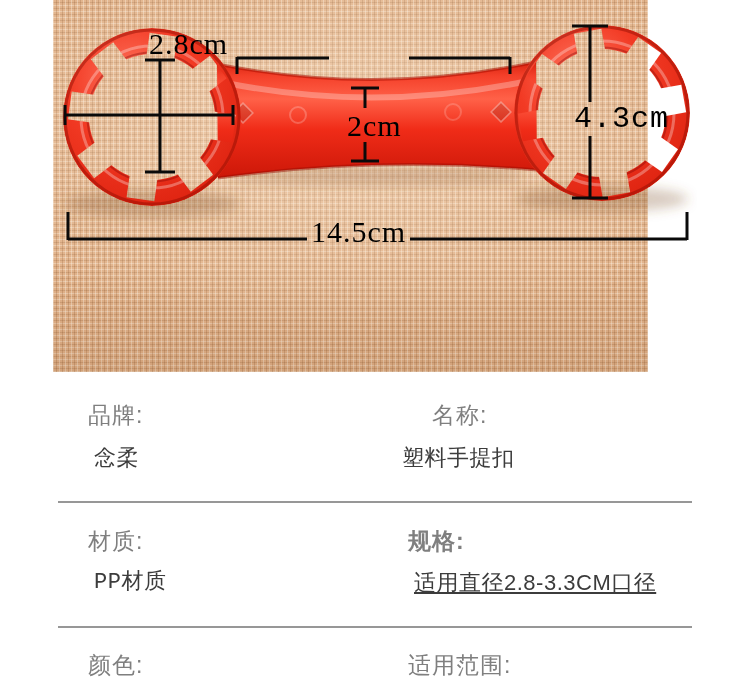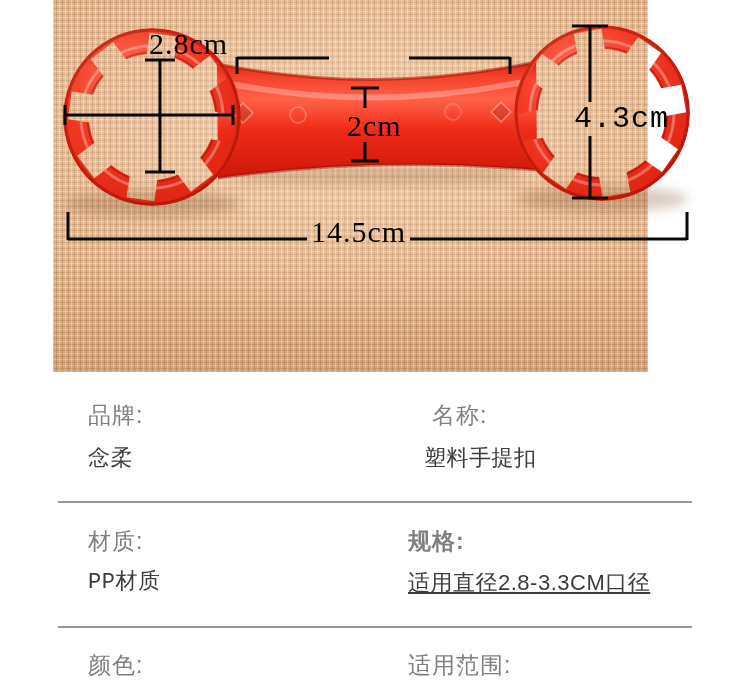--- a/index.html
+++ b/index.html
@@ -25,21 +25,21 @@
     letter-spacing:1px;white-space:nowrap;
   }
 
   
   .spec-label{
     position:absolute;font-size:23px;line-height:24px;color:#7f7f7f;
     white-space:nowrap;letter-spacing:1px;
   }
   .spec-value{
     position:absolute;font-size:22px;line-height:26px;color:#3c3c3c;
-    white-space:nowrap;letter-spacing:0.5px;
+    white-space:nowrap;letter-spacing:0.5px;margin-left:6px;
   }
   .divider{
     position:absolute;left:58px;width:634px;height:2px;background:#979797;
   }
 </style>
 </head>
 <body>
 
 <div class="photo">
 
@@ -153,21 +153,21 @@
   <span class="dim-label" style="left:294px;top:111px;">2cm</span>
   <span class="dim-label" style="left:521px;top:104px;font-family:Liberation Mono, monospace;">4.3cm</span>
   <span class="dim-label" style="left:258px;top:217px;">14.5cm</span>
 </div>
 
 <div>
 
   <div class="spec-label" style="left:88px;top:403px;">品牌:</div>
   <div class="spec-value" style="left:88px;top:445px;">念柔</div>
   <div class="spec-label" style="left:432px;top:403px;">名称:</div>
-  <div class="spec-value" style="left:424px;top:445px;">塑料手提扣</div>
+  <div class="spec-value" style="left:396px;top:445px;">塑料手提扣</div>
 
   <div class="divider" style="top:501px;"></div>
 
   <div class="spec-label" style="left:88px;top:529px;">材质:</div>
   <div class="spec-value" style="left:88px;top:570px;font-family:Liberation Mono, monospace;">PP材质</div>
   <div class="spec-label" style="left:408px;top:529px;font-weight:bold;">规格:</div>
   <div class="spec-value" style="left:408px;top:570px;text-decoration:underline;">适用直径2.8-3.3CM口径</div>
 
   <div class="divider" style="top:626px;"></div>
 

